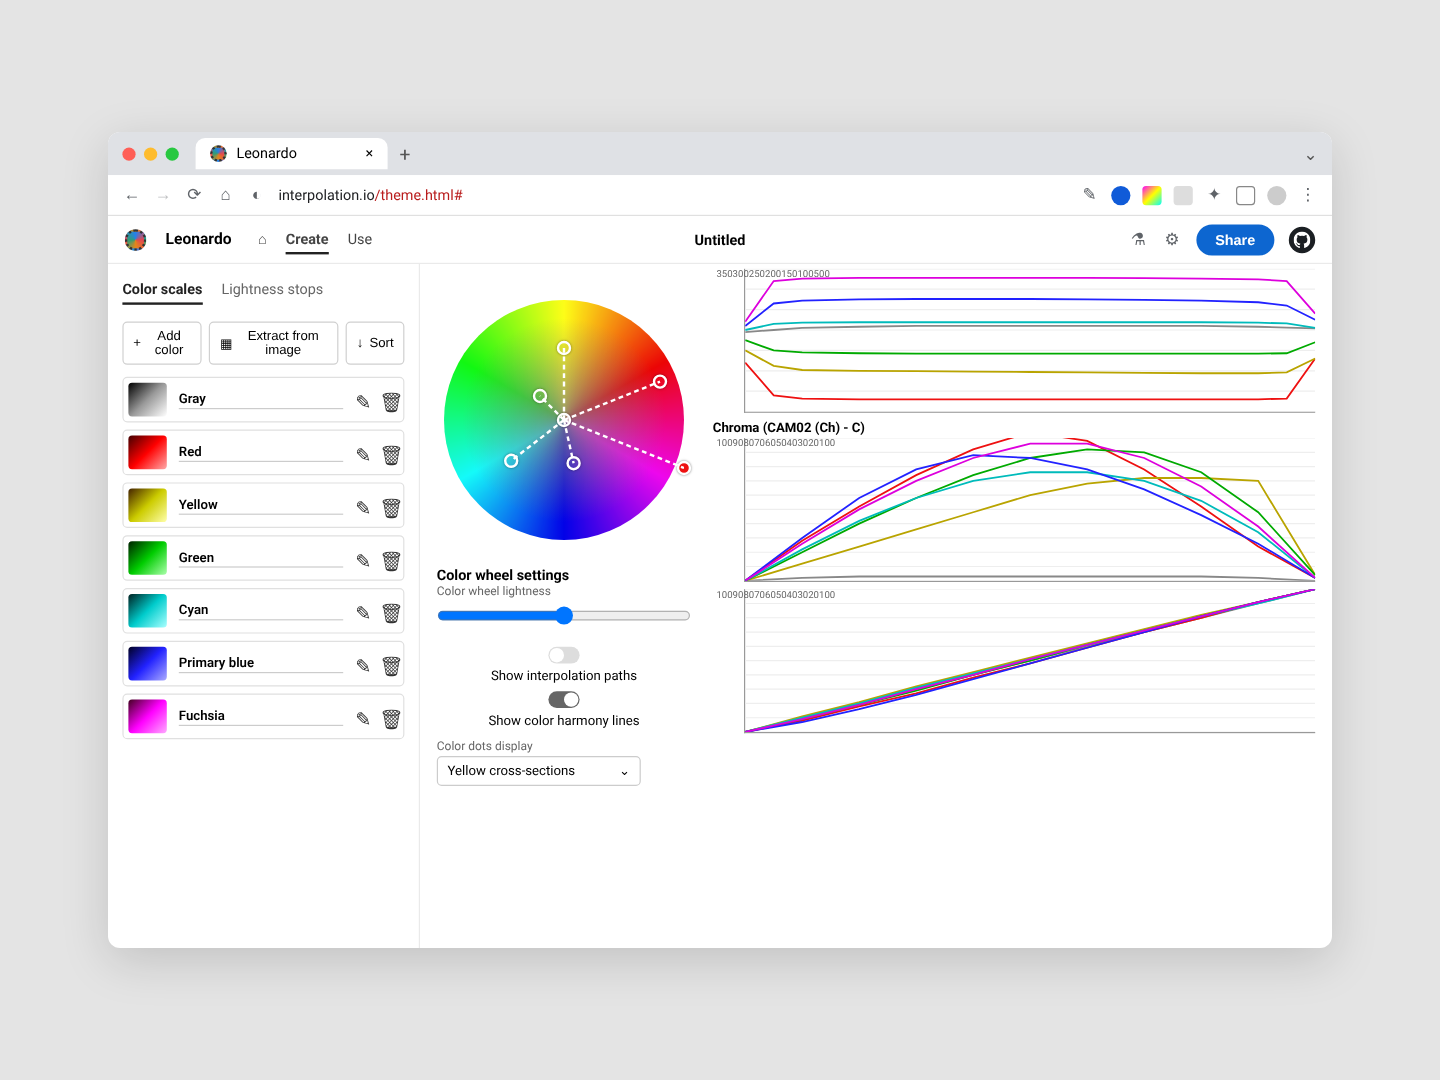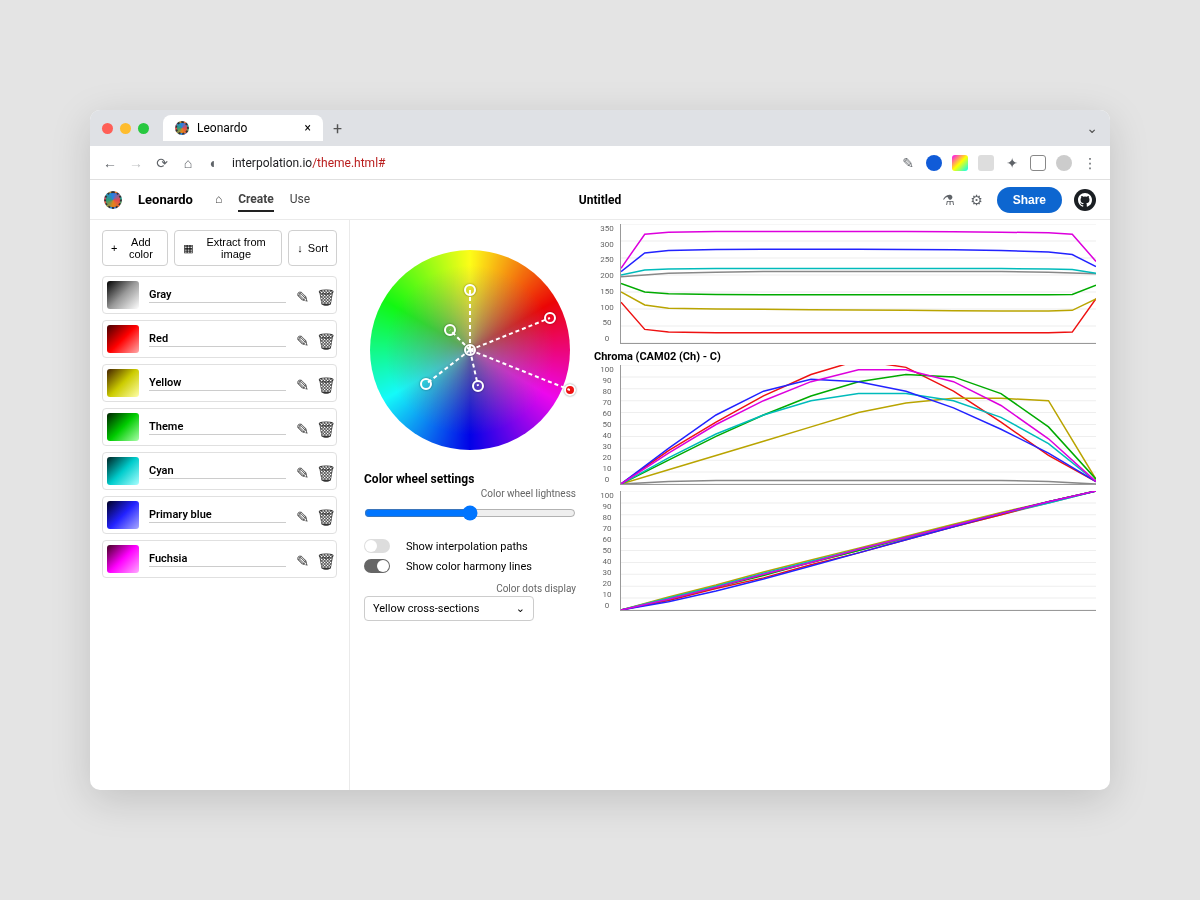--- a/index.html
+++ b/index.html
@@ -48,33 +48,33 @@
 .main { flex: 1; display: flex; overflow: hidden; }
 .center { width: 240px; padding: 10px 14px; }
 .main-tabs { display: flex; gap: 16px; font-size: 12px; padding: 8px 14px 10px; color: #666; border-bottom: 0px solid #eee; }
 .main-tabs span { padding: 4px 0; cursor: pointer; }
 .main-tabs span.active { font-weight: 700; color: #222; border-bottom: 2px solid #222; }
 .wheel { position: relative; width: 200px; height: 200px; margin: 20px auto 10px; }
 .wheel-bg { width: 100%; height: 100%; border-radius: 50%; background: conic-gradient(from 90deg, #ff0080,#ff00ff,#8000ff,#0000ff,#0080ff,#00ffff,#00ff80,#00ff00,#80ff00,#ffff00,#ff8000,#ff0000,#ff0080); filter: saturate(0.9); }
 .wheel-bg::after { content:''; position:absolute; inset:0; border-radius:50%; background: radial-gradient(circle, rgba(128,128,128,0.8) 0%, transparent 60%); }
 .wh-node { position: absolute; width: 12px; height: 12px; border-radius: 50%; background: transparent; border: 2px solid #fff; box-shadow: 0 0 2px rgba(0,0,0,0.5); transform: translate(-50%,-50%); }
 .cw-settings { font-size: 12px; font-weight: 700; margin-top: 22px; }
-.cw-label { font-size: 10px; color: #666; margin-top: 2px; text-align: right; }
+.cw-label { font-size: 10px; color: #666; margin-top: 2px; }
 .slider { width: 100%; margin: 6px 0 12px; }
-.opt-row { display: flex; align-items: center; gap: 16px; font-size: 11px; margin: 6px 0; }
+.opt-row { display: flex; align-items: center; gap: 4px; font-size: 11px; margin: 6px 0; flex-direction: column; }
 .toggle { width: 26px; height: 14px; border-radius: 8px; background: #888; position: relative; }
 .toggle::after { content:''; width: 12px; height: 12px; background: #fff; border-radius: 50%; position: absolute; top: 1px; left: 1px; }
 .toggle.on { background: #666; }
 .toggle.on::after { left: auto; right: 1px; }
 .toggle.off { background: #ddd; }
 .select { border: 1px solid #ccc; border-radius: 4px; padding: 5px 8px; font-size: 11px; width: 170px; margin-top: 2px; display: flex; justify-content: space-between; cursor: pointer; }
 .charts { flex: 1; padding: 4px 14px 10px 4px; overflow-y: auto; }
 .chart-title { font-size: 11px; font-weight: 700; margin: 6px 0 2px; }
 .chart-box { position: relative; height: 120px; border-left: 1px solid #999; border-bottom: 1px solid #999; margin-bottom: 6px; }
-.y-ticks { position: absolute; left: -24px; top: 0; bottom: 0; display: flex; flex-direction: column; justify-content: space-between; font-size: 8px; color: #666; text-align: center; width: 20px; }
+.y-ticks { position: absolute; left: -24px; top: 0; bottom: 0; display: flex; justify-content: space-between; font-size: 8px; color: #666; text-align: center; width: 20px; }
 .chart-svg { width: 100%; height: 100%; }
 .grid-line { stroke: #eee; stroke-width: 1; }
 .main-columns { display: flex; flex: 1; overflow: hidden; }
 .header-rel { position: relative; }
 </style>
 </head>
 <body>
 
 <div class="browser">
   <div class="chrome-top">
@@ -126,20 +126,24 @@
       <div class="gh-icon">
         <svg width="14" height="14" viewBox="0 0 16 16" fill="#fff">
             <path d="M8 0C3.58 0 0 3.58 0 8c0 3.54 2.29 6.53 5.47 7.59.4.07.55-.17.55-.38v-1.34c-2.23.48-2.7-1.07-2.7-1.07-.36-.93-.89-1.17-.89-1.17-.73-.5.05-.49.05-.49.8.06 1.23.83 1.23.83.72 1.23 1.88.87 2.34.67.07-.52.28-.88.51-1.08-1.78-.2-3.64-.89-3.64-3.95 0-.87.31-1.59.82-2.15-.08-.2-.36-1.02.08-2.12 0 0 .67-.21 2.2.82a7.6 7.6 0 0 1 4 0c1.53-1.04 2.2-.82 2.2-.82.44 1.1.16 1.92.08 2.12.51.56.82 1.27.82 2.15 0 3.07-1.87 3.75-3.65 3.95.29.25.54.73.54 1.48v2.19c0 .21.15.46.55.38A8 8 0 0 0 16 8c0-4.42-3.58-8-8-8z"></path>
           </svg>
       </div>
     </div>
   </div>
 
   <div class="app-body">
     <div class="sidebar">
+      <div class="side-tabs">
+        <span class="active">Color scales</span>
+        <span>Lightness stops</span>
+      </div>
       <div class="side-actions">
         <button class="sbtn">
             <span>+</span>
             <span>Add color</span>
           </button>
         <button class="sbtn">
             <span>▦</span>
             <span>Extract from image</span>
           </button>
         <button class="sbtn">
@@ -174,21 +178,21 @@
               <div class="color-name">Yellow</div>
             </div>
     <div class="row-actions">
       <span class="row-icon">✎</span>
       <span class="row-icon">🗑</span>
     </div>
           </div>
           <div class="color-row">
     <div class="swatch" style="background:linear-gradient(135deg,#020,#0c0,#afa)"></div>
     <div class="color-name-wrap">
-              <div class="color-name">Theme</div>
+              <div class="color-name">Green</div>
             </div>
     <div class="row-actions">
       <span class="row-icon">✎</span>
       <span class="row-icon">🗑</span>
     </div>
           </div>
           <div class="color-row">
     <div class="swatch" style="background:linear-gradient(135deg,#022,#0cc,#aff)"></div>
     <div class="color-name-wrap">
               <div class="color-name">Cyan</div>

